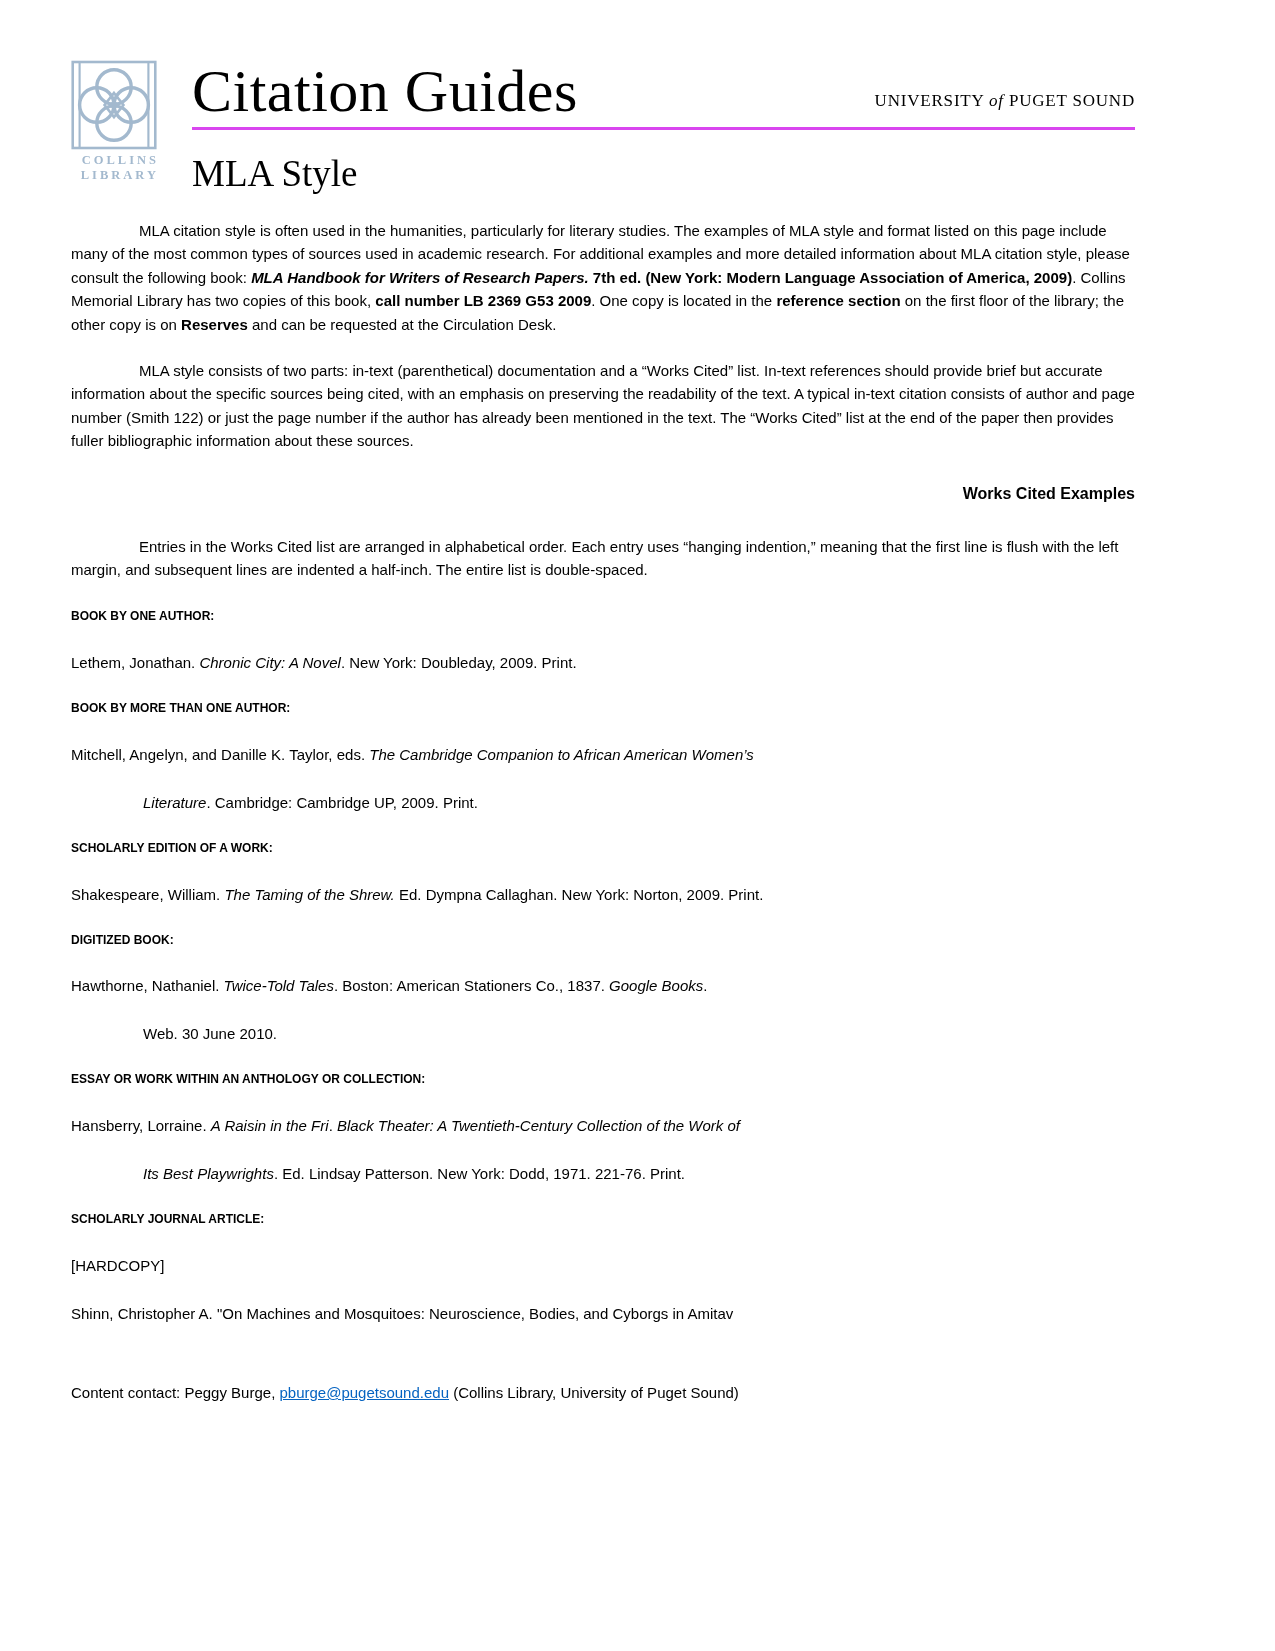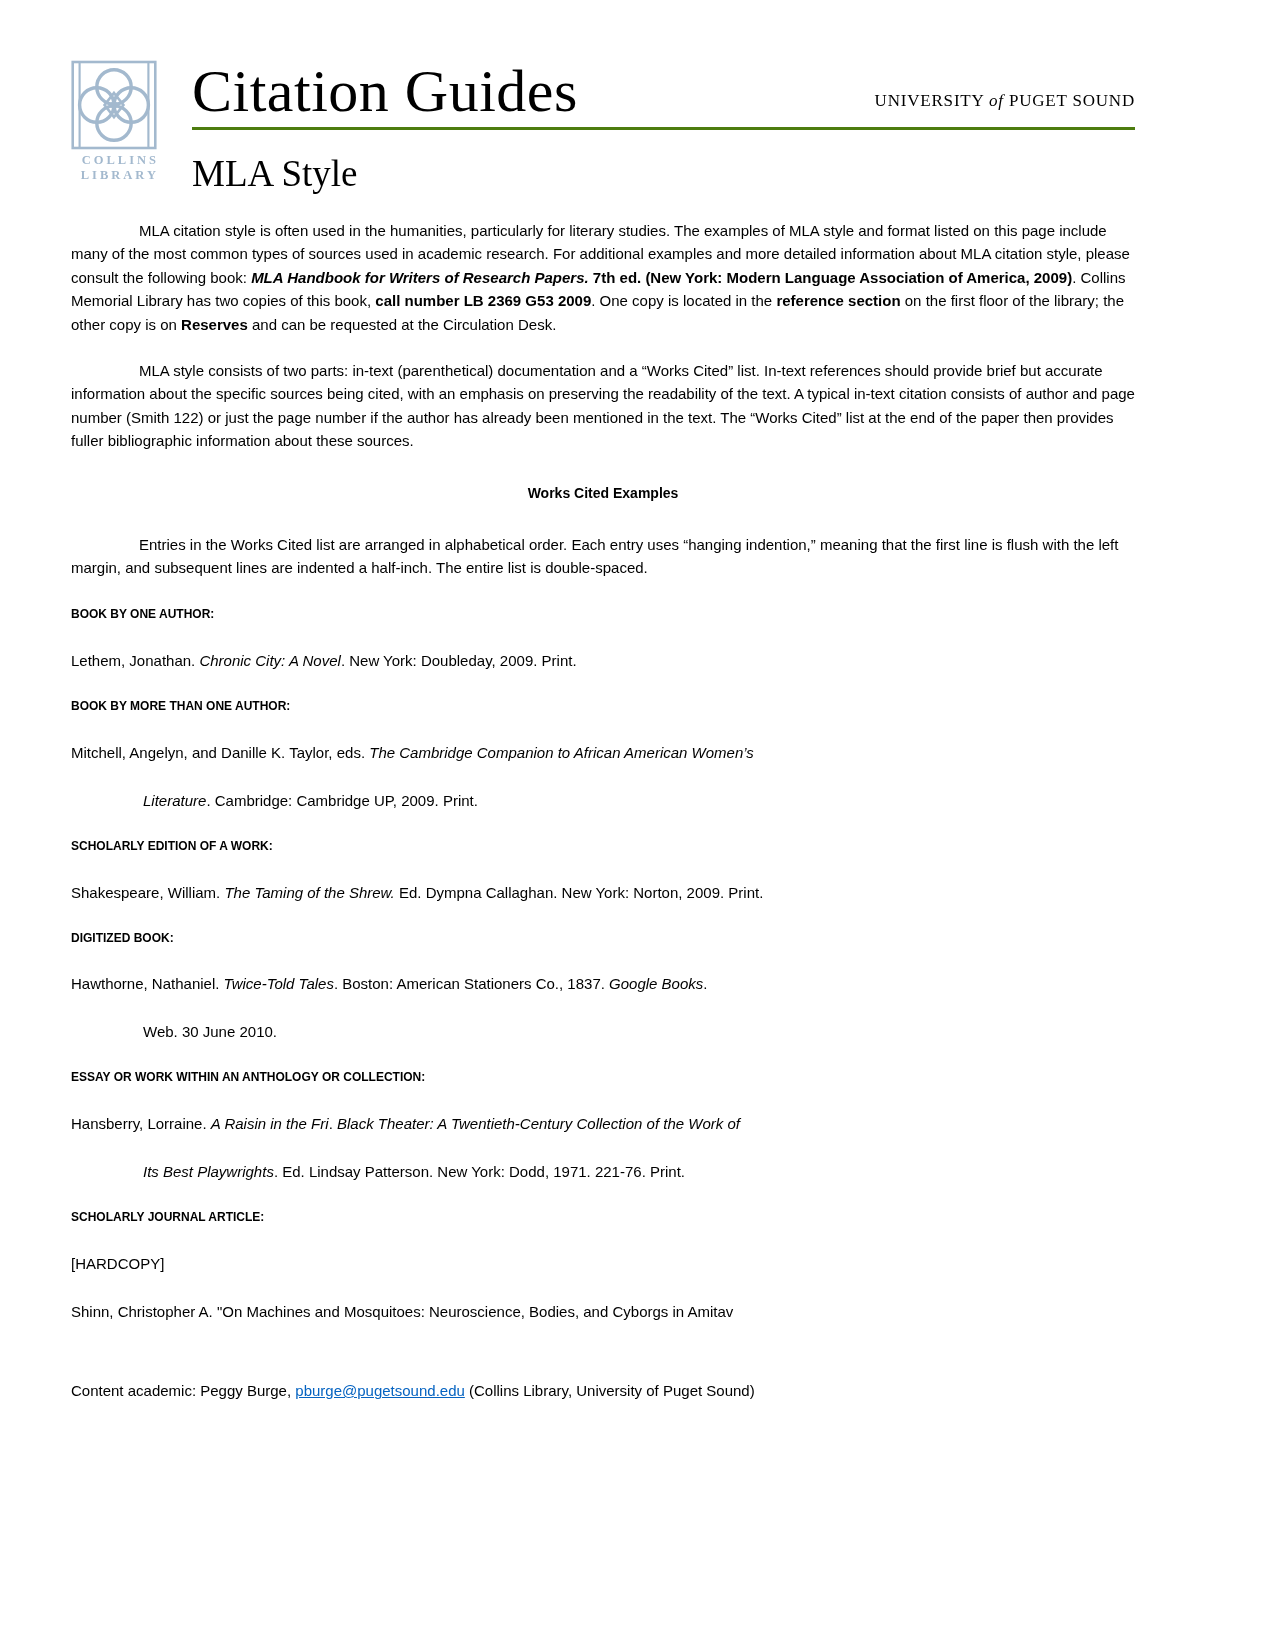--- a/index.html
+++ b/index.html
@@ -27,21 +27,21 @@
     line-height: 1.2;
     margin-top: 3px;
     color: #a3b9ce;
     font-weight: 700;
   }
   .header-main { flex: 1; margin-left: 33px; }
   .title-row {
     display: flex;
     justify-content: space-between;
     align-items: flex-end;
-    border-bottom: 3px solid #4d7c0f;
+    border-bottom: 3px solid #d946ef;
     padding-bottom: 4px;
     gap: 20px;
   }
   .doc-title {
     font-family: "Liberation Serif", "DejaVu Serif", serif;
     font-size: 60px;
     font-weight: 400;
     line-height: 1.05;
     letter-spacing: 0.5px;
   }
@@ -61,22 +61,22 @@
 
   
   main { margin-top: 24px; }
   .para {
     font-size: 15px;
     line-height: 1.56;
     text-indent: 68px;
     margin: 23px 0;
   }
   .wce-heading {
-    text-align: center;
-    font-size: 14px;
+    text-align: right;
+    font-size: 16px;
     font-weight: 700;
     margin: 32px 0;
   }
   .cite-heading {
     font-size: 12px;
     line-height: 1.4;
     margin: 27px 0;
   }
   .cite-line {
     font-size: 15px;
@@ -167,16 +167,16 @@
 
     <section>
       <h3 class="cite-heading"><span class="b">SCHOLARLY JOURNAL ARTICLE:</span></h3>
       <p class="cite-line"><span>[HARDCOPY]</span></p>
       <p class="cite-line"><span>Shinn, Christopher A. "On Machines and Mosquitoes: Neuroscience, Bodies, and Cyborgs in Amitav</span></p>
     </section>
 
   </main>
 
   <footer>
-    <p><span>Content academic:  Peggy Burge, </span><a href="#">pburge@pugetsound.edu</a><span> (Collins Library, University of Puget Sound)</span></p>
+    <p><span>Content contact:  Peggy Burge, </span><a href="#">pburge@pugetsound.edu</a><span> (Collins Library, University of Puget Sound)</span></p>
   </footer>
 
 </div>
 
 </body></html>

